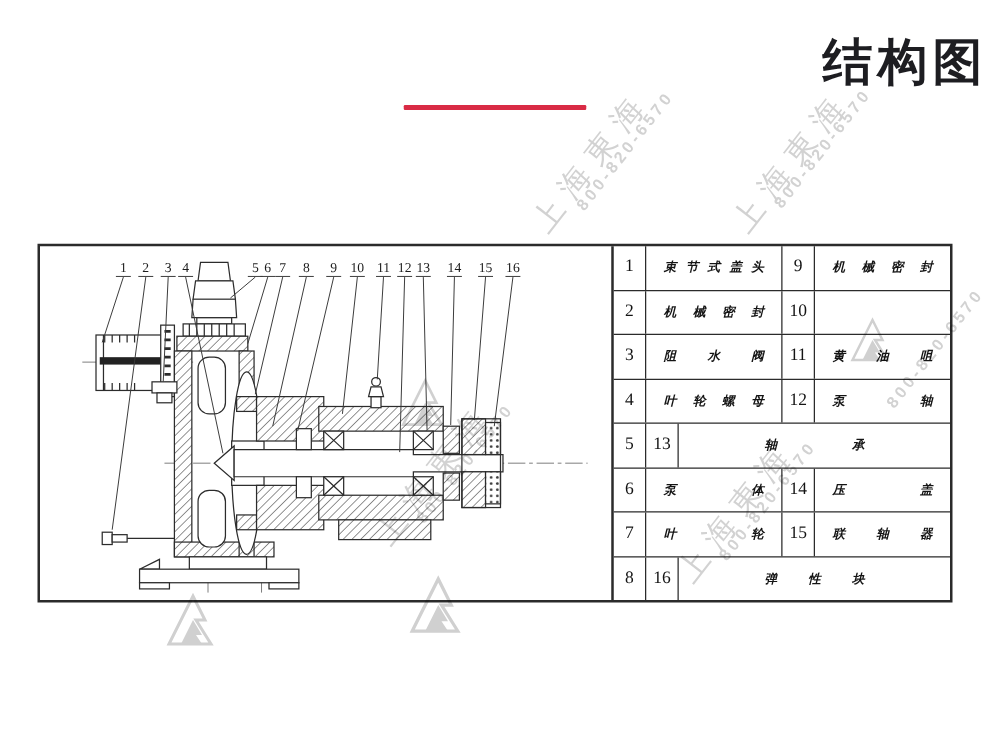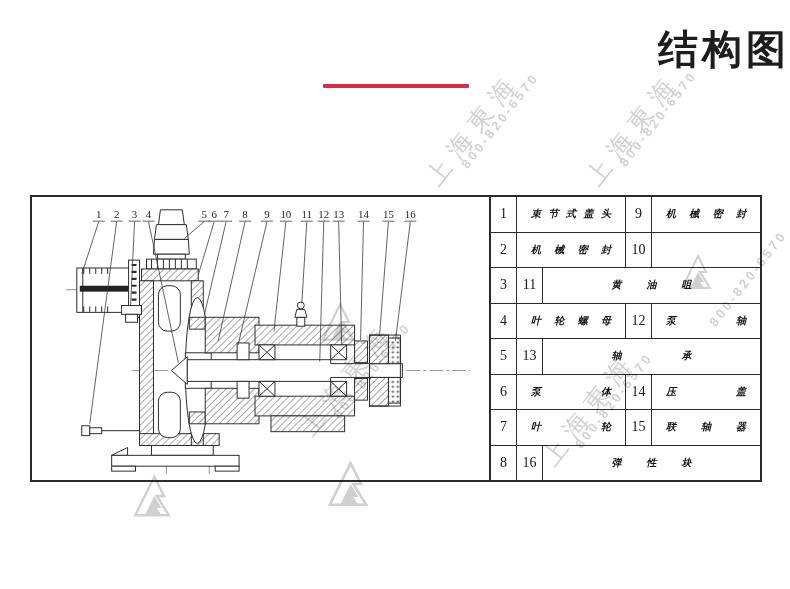--- a/index.html
+++ b/index.html
@@ -234,20 +234,23 @@
     </div>
     <div class="tr">
       <div class="td num">2</div>
       <div class="td nm">
           <span class="nm-inner">机械密封</span>
         </div>
       <div class="td num">10</div>
     </div>
     <div class="tr">
       <div class="td num">3</div>
+      <div class="td nm">
+          <span class="nm-inner">阻水阀</span>
+        </div>
       <div class="td num">11</div>
       <div class="td nm nm2">
           <span class="nm-inner">黄油咀</span>
         </div>
     </div>
     <div class="tr">
       <div class="td num">4</div>
       <div class="td nm">
           <span class="nm-inner">叶轮螺母</span>
         </div>

